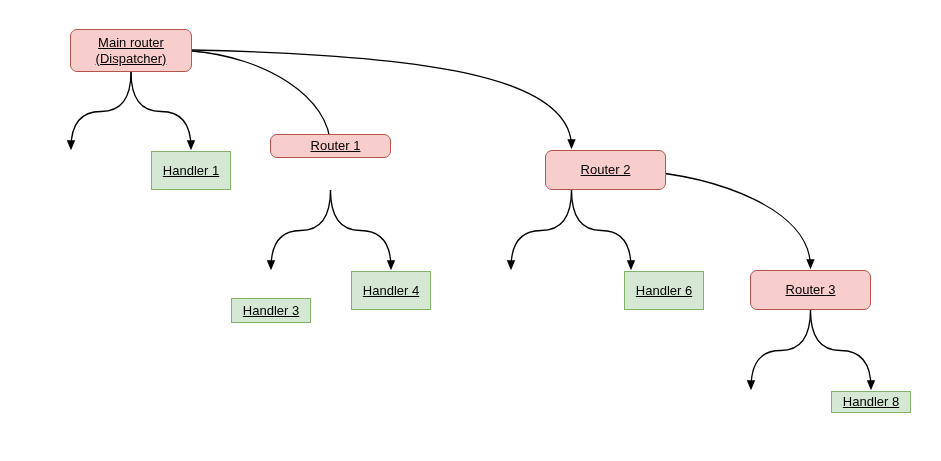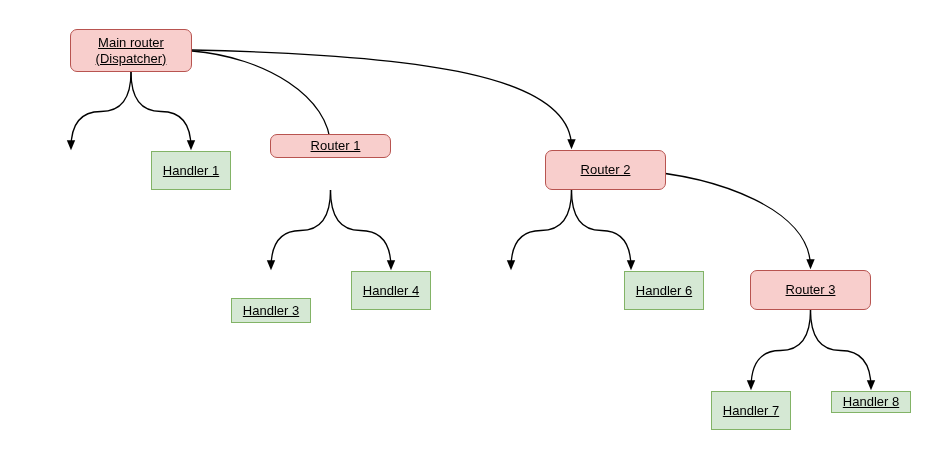--- a/index.html
+++ b/index.html
@@ -79,17 +79,16 @@
 
   <div class="node handler" style="left:231px;top:271px;width:80px;height:25px;margin-top:27px;">Handler 3</div>
 
   <div class="node handler" style="left:351px;top:271px;width:80px;height:39px;">Handler 4</div>
 
 
   <div class="node handler" style="left:624px;top:271px;width:80px;height:39px;">Handler 6</div>
 
   <div class="node router" style="left:750px;top:270px;width:121px;height:40px;">Router 3</div>
 
-  <div class="node handler" style="left:711px;top:391px;width:80px;height:39px;">Handler 7</div>
 
   <div class="node handler" style="left:831px;top:391px;width:80px;height:22px;">Handler 8</div>
 
 </div>
 
 </body></html>

